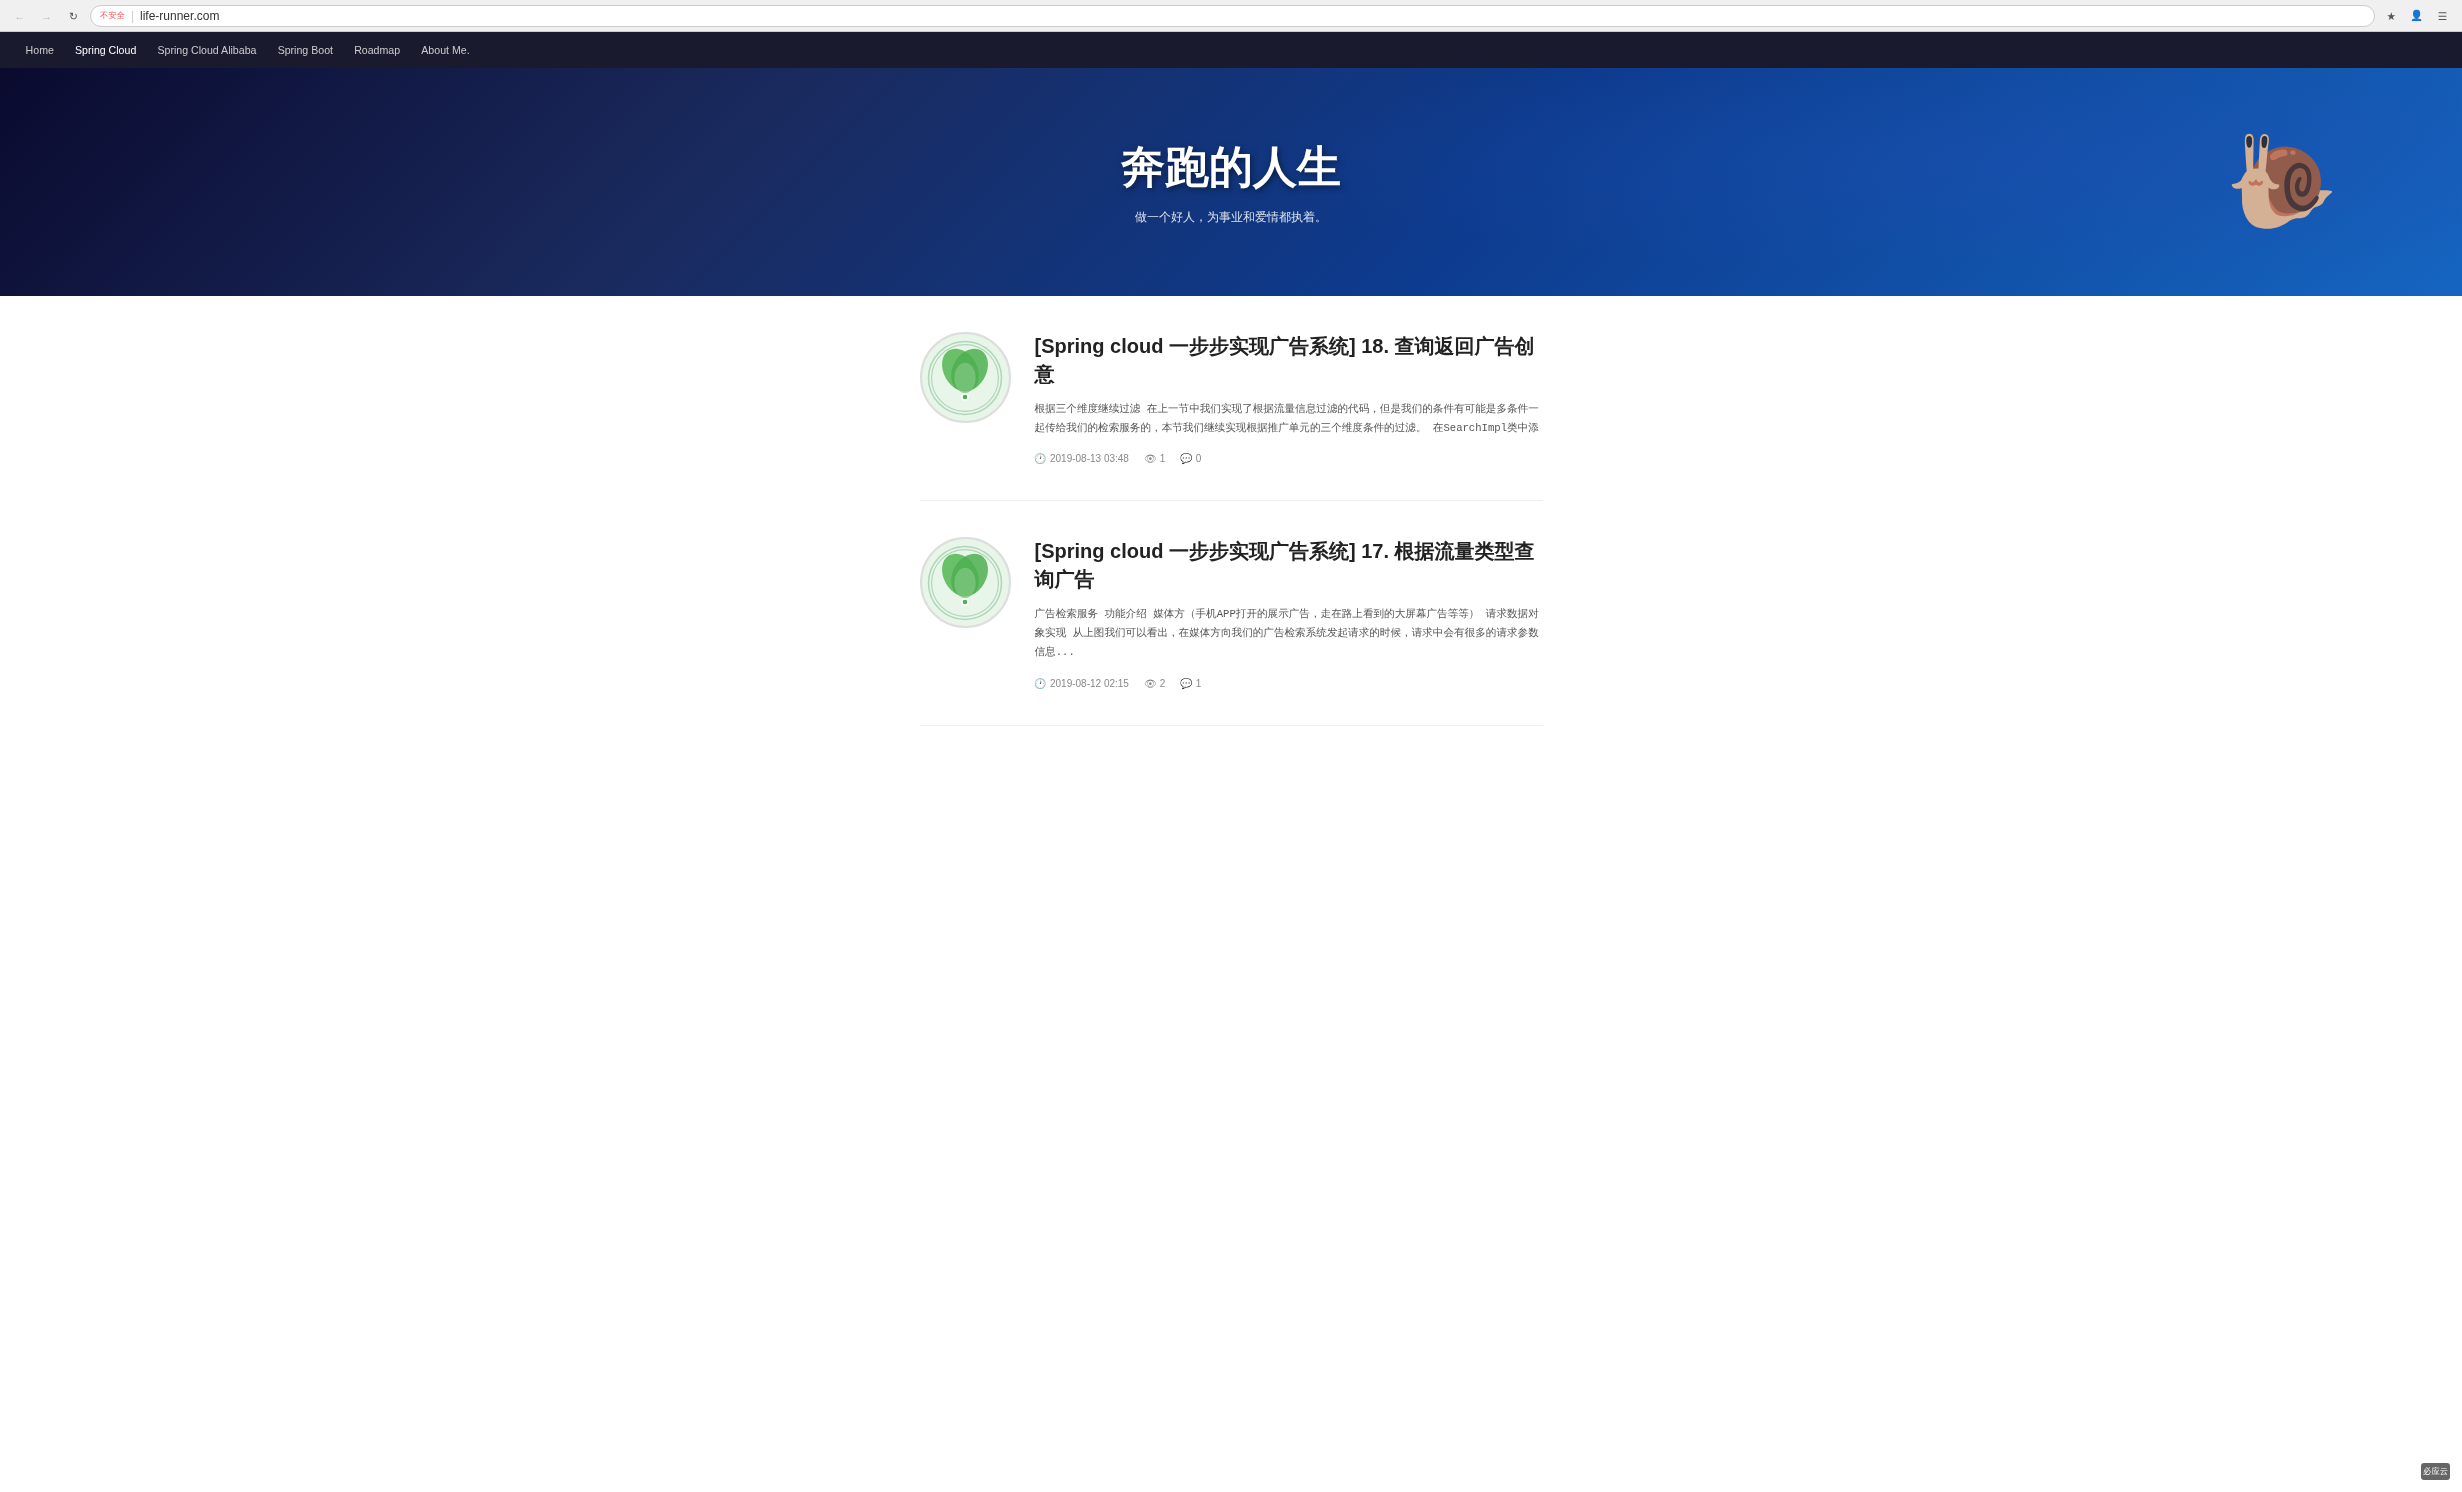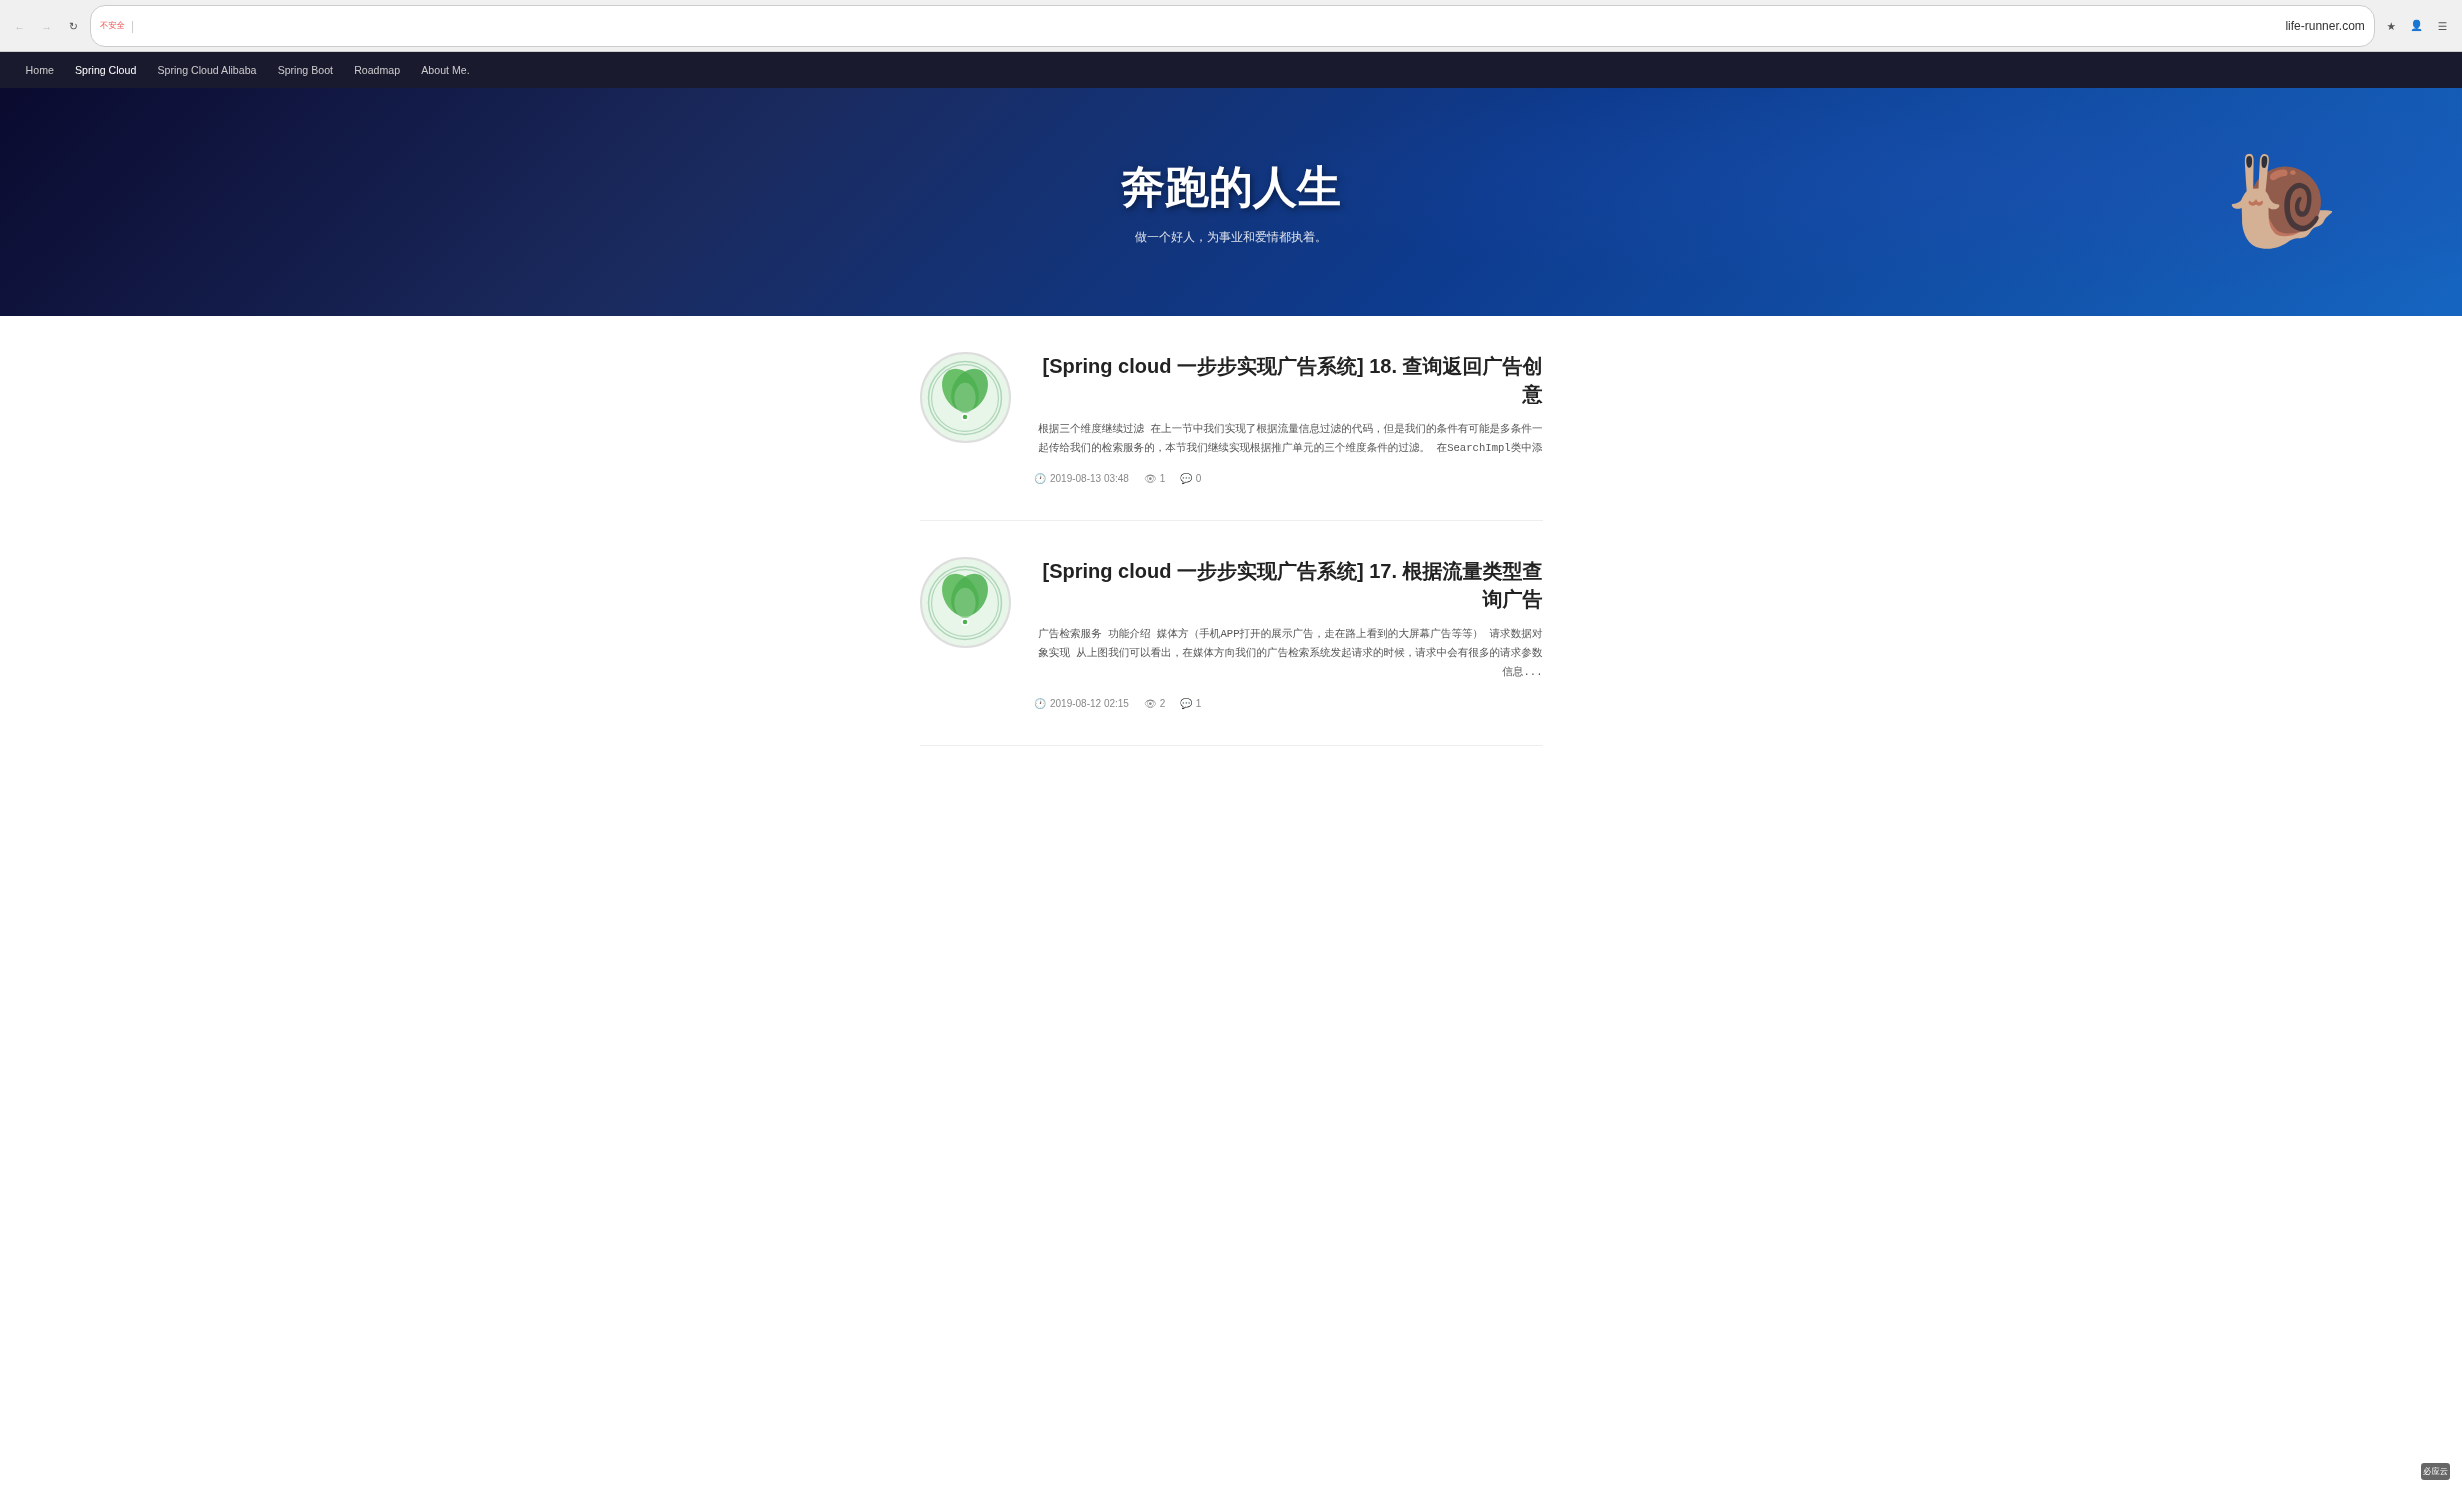--- a/index.html
+++ b/index.html
@@ -24,23 +24,22 @@
       display: flex; align-items: center; justify-content: center;
       color: #555; font-size: 10.6px;
     }
     .browser-nav-btn.disabled { color: #bbb; cursor: default; }
     .browser-address-bar {
       flex: 1;
       display: flex; align-items: center;
       background: #fff;
       border: 0.8px solid #ccc;
       border-radius: 15px;
-      padding: 13px 9px;
+      padding: 3px 9px;
       gap: 6px;
-      text-align: right;
     }
     .browser-security-badge {
       color: #e55;
       font-size: 8.3px;
       white-space: nowrap;
     }
     .browser-separator {
       color: #ccc;
     }
     .browser-url {
@@ -150,21 +149,20 @@
       justify-content: center;
       background: #e8f5e9;
       overflow: hidden;
     }
     .spring-logo {
       width: 76px;
       height: 76px;
     }
     .post-content {
       flex: 1;
-      text-align: right;
     }
     .post-title {
       font-size: 20px;
       font-weight: 600;
       color: #222;
       line-height: 1.4;
       margin-bottom: 12px;
       font-family: "PingFang SC", "Microsoft YaHei", sans-serif;
     }
     .post-excerpt {

